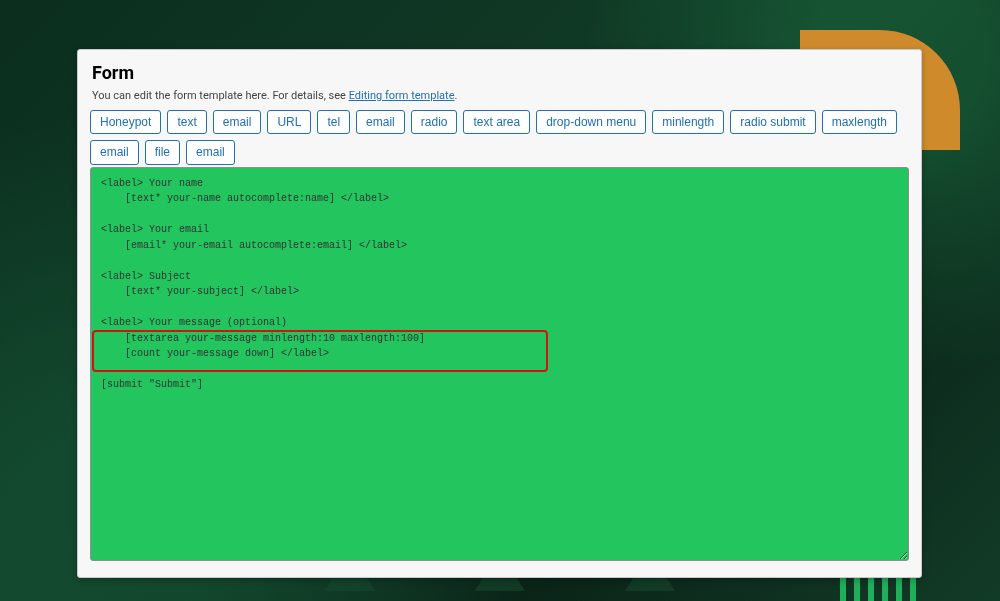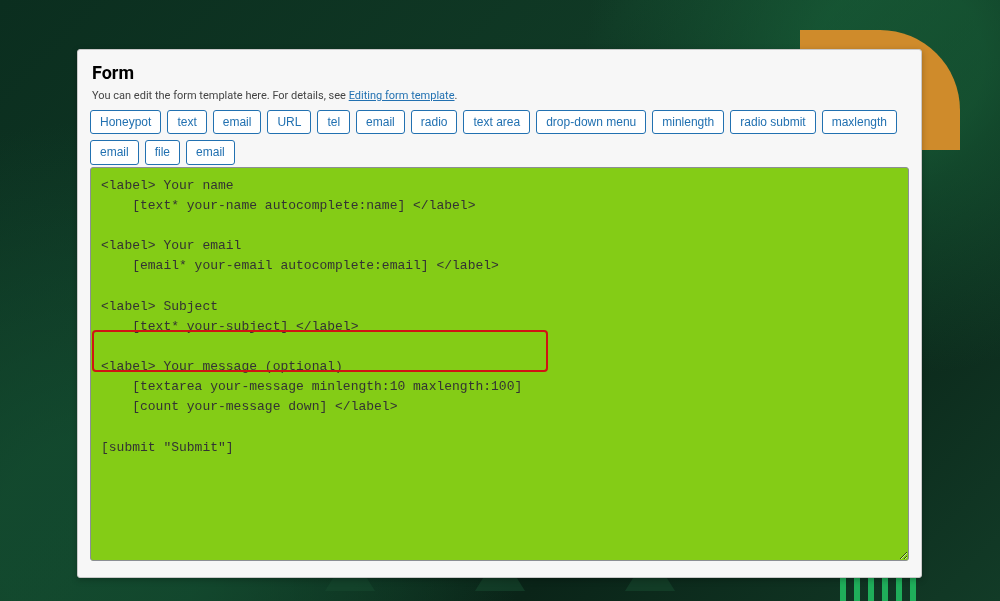--- a/index.html
+++ b/index.html
@@ -120,23 +120,23 @@
     cursor: pointer;
   }
   .code-area-wrap {
     position: relative;
   }
   .code-area {
     width: 100%;
     height: 394px;
     border: 1px solid #8c8f94;
     border-radius: 3px;
-    background: #84cc16;
+    background: #22c55e;
     font-family: Menlo, Consolas, "Courier New", monospace;
-    font-size: 13px;
+    font-size: 10px;
     line-height: 1.55;
     color: #333;
     padding: 8px 10px;
     resize: both;
     white-space: pre;
     overflow: auto;
   }
   .highlight-box {
     position: absolute;
     border: 2px solid #d11313;

